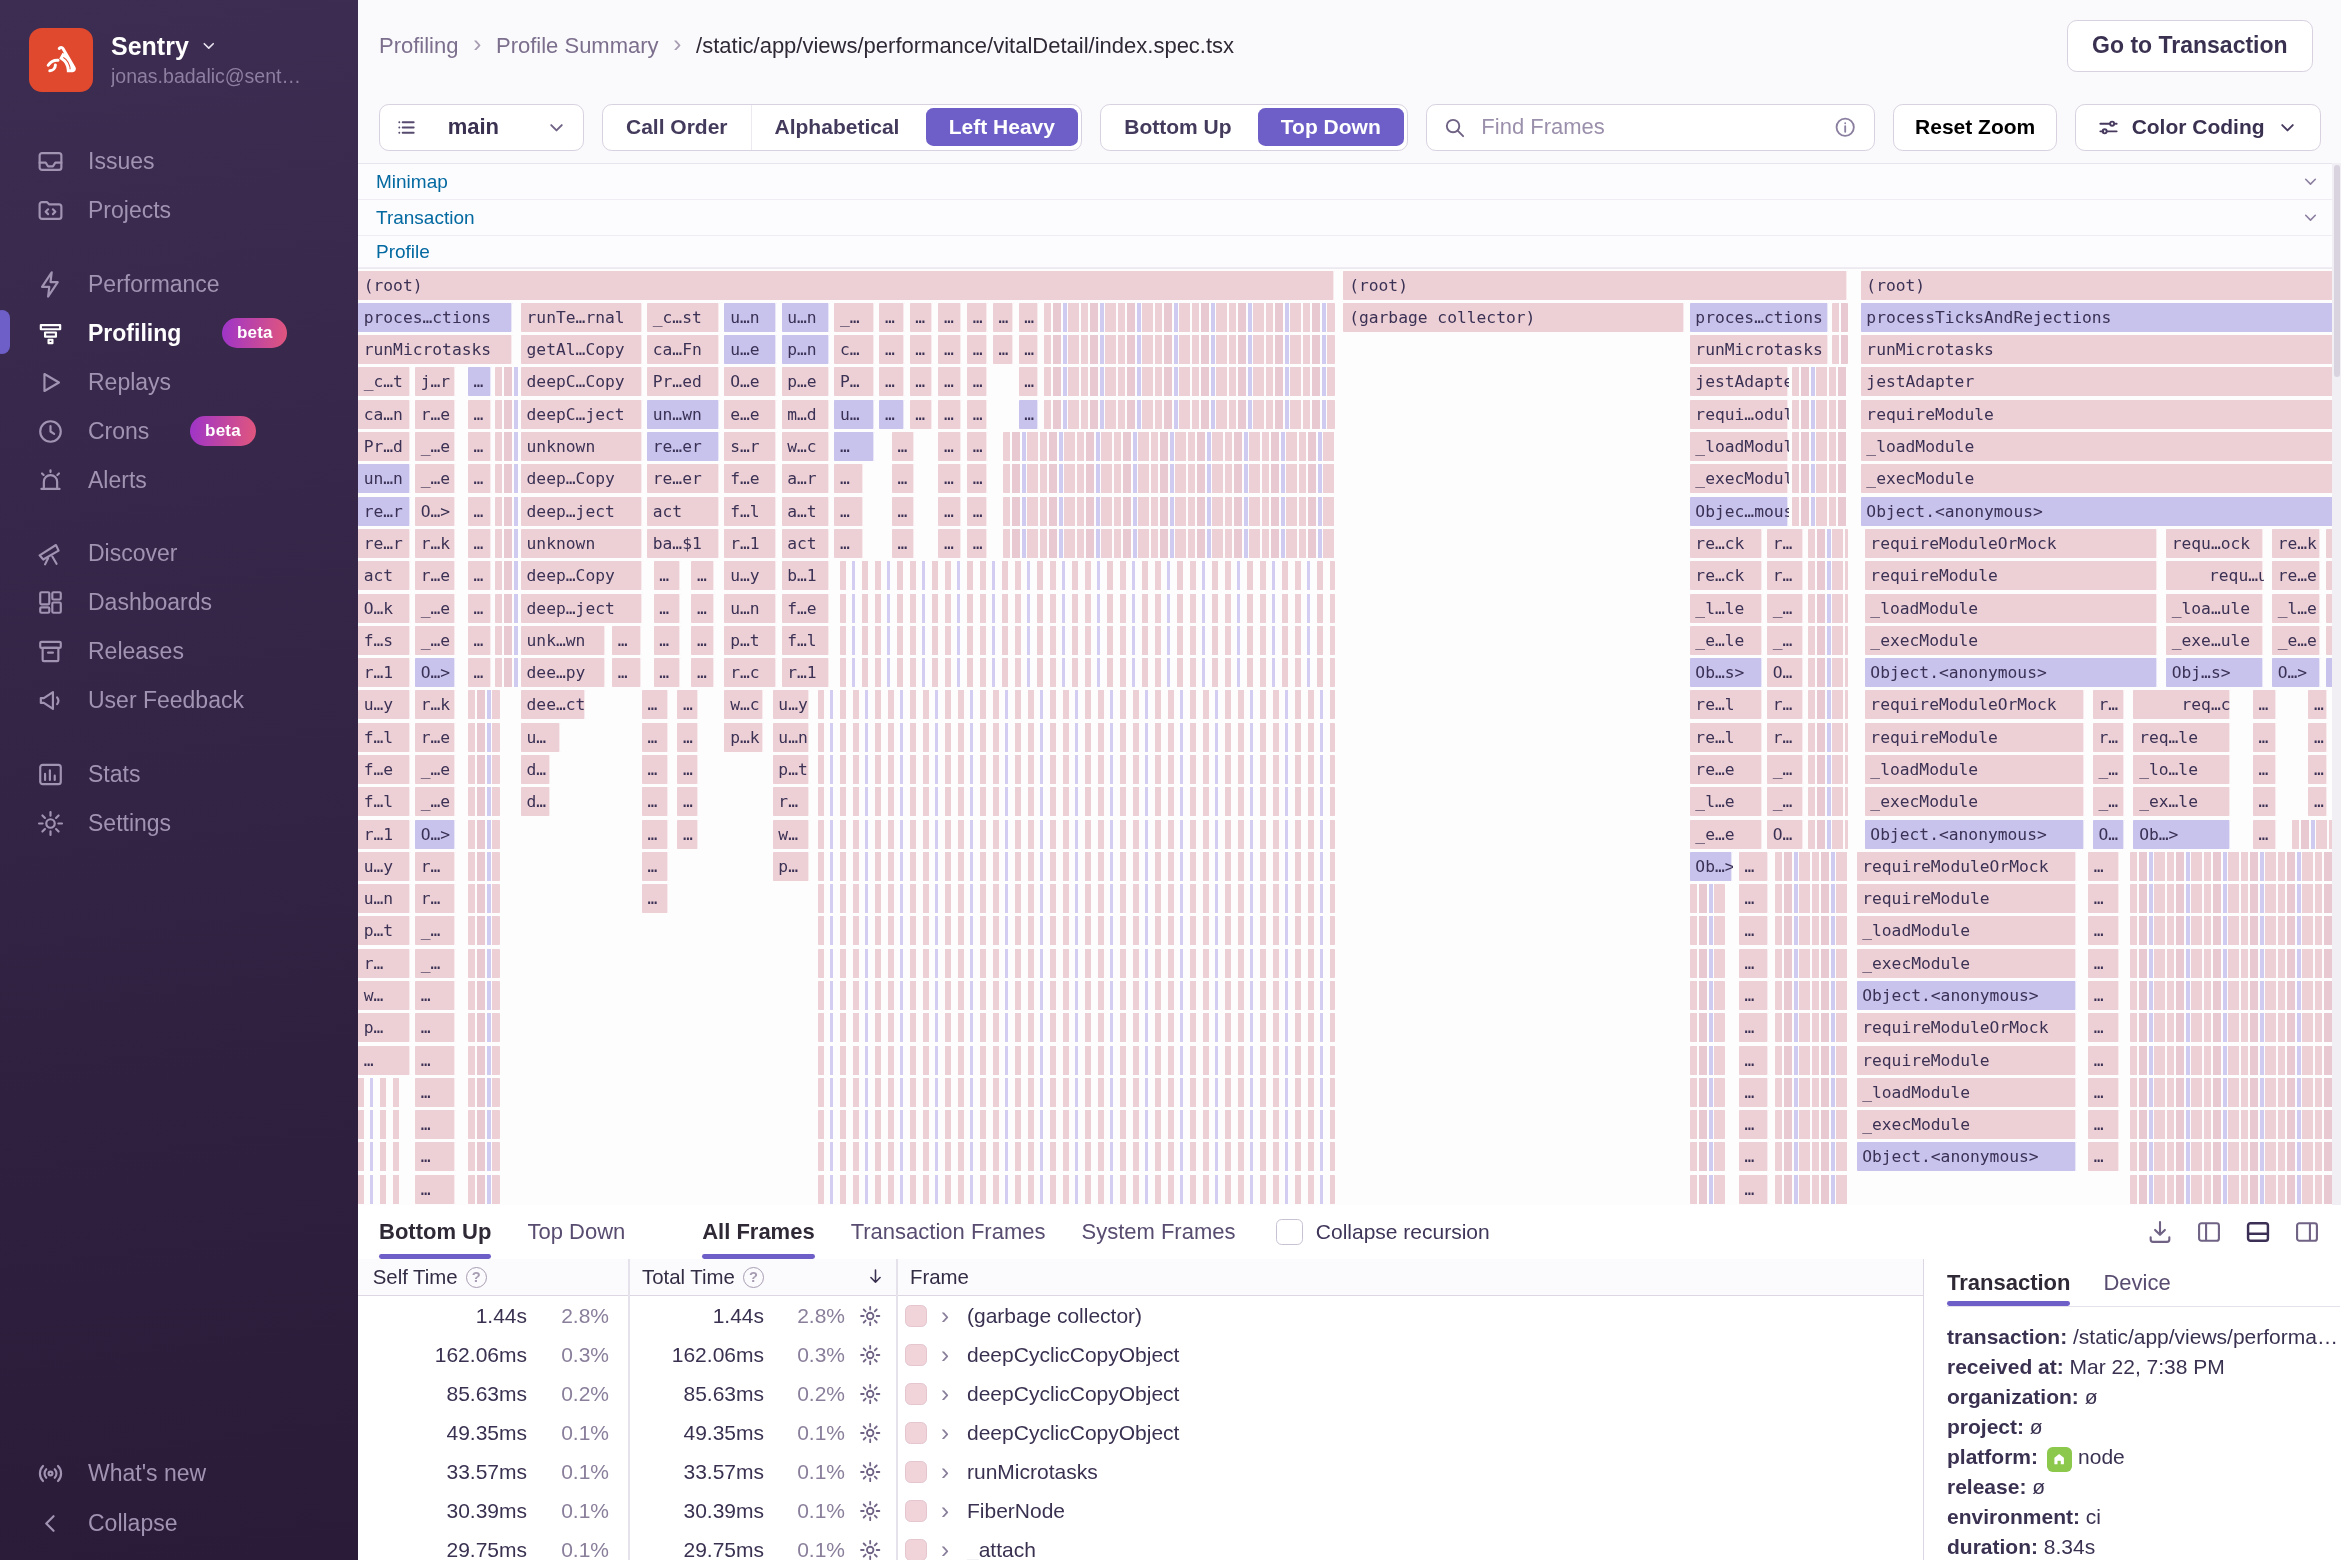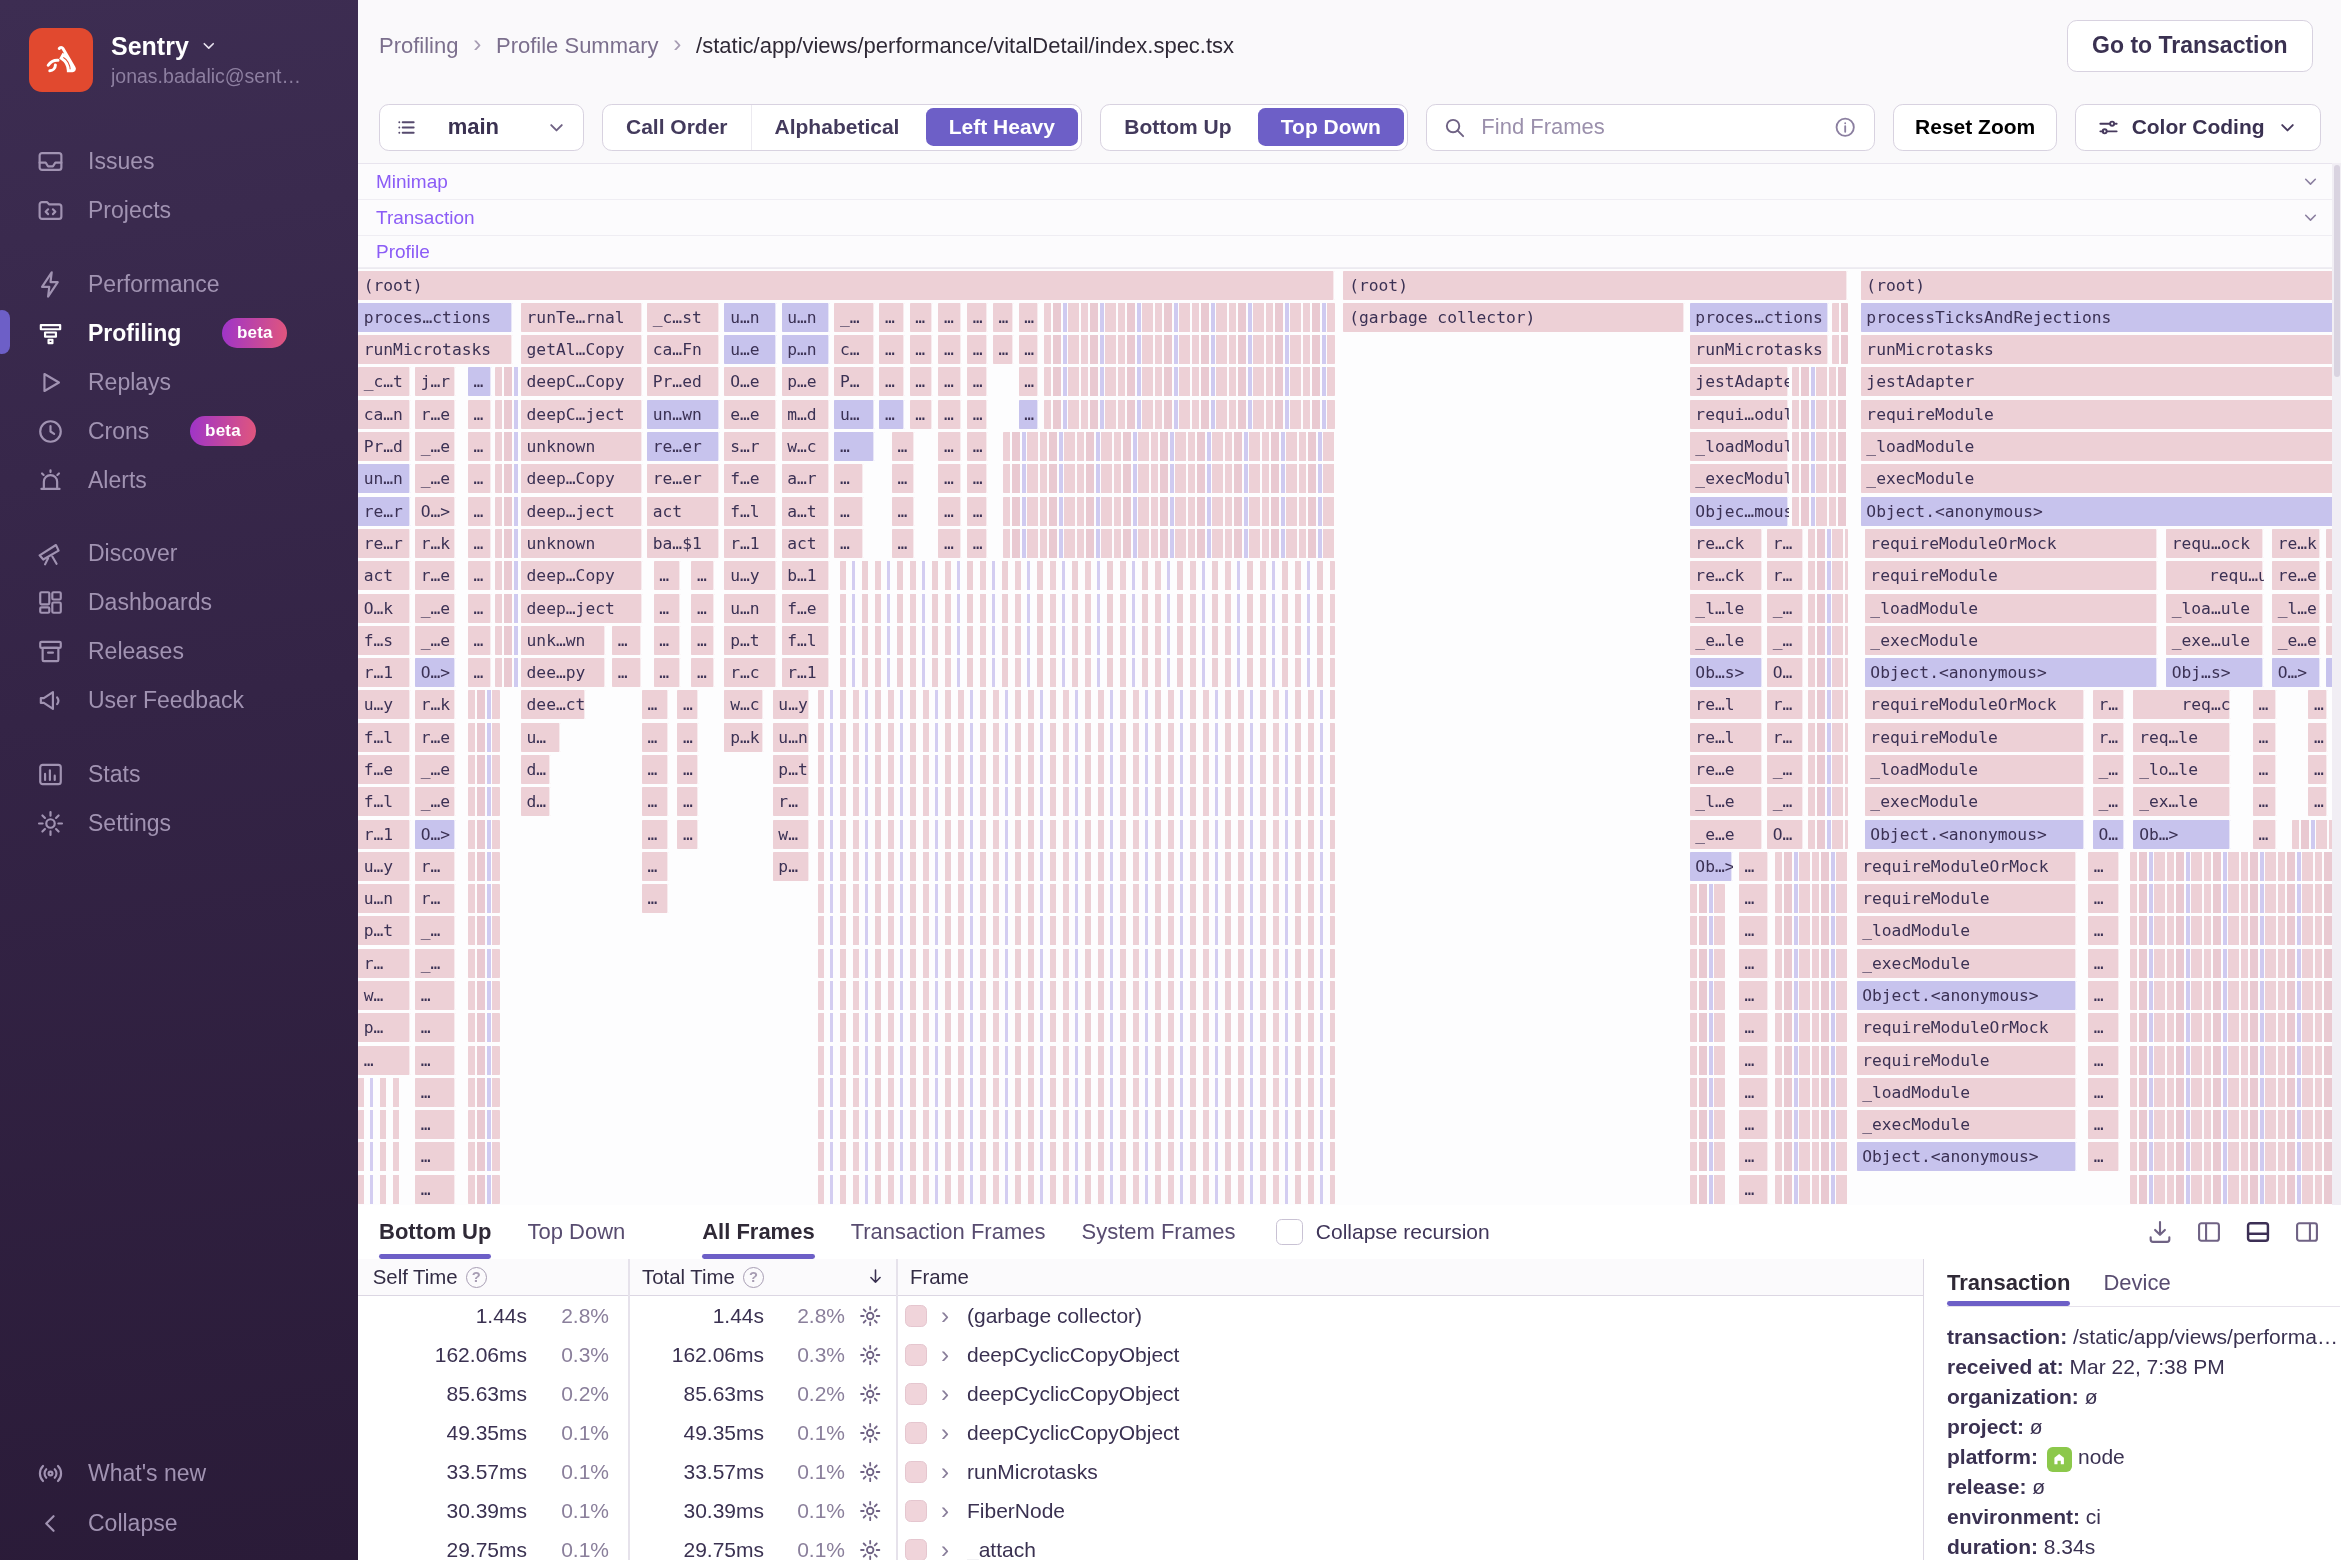--- a/index.html
+++ b/index.html
@@ -50,21 +50,21 @@
   .segbtn.on{background:#6d5fc7;color:#fff;border-radius:7.3px;margin:3.3px;height:calc(100% - 6.5px);border-left:none;}
   .searchbox{flex:1;min-width:163px;padding:0 16.3px;gap:13px;}
   .searchbox svg{width:23px;height:23px;color:#6f6284;flex:none;}
   .searchbox input{border:none;outline:none;flex:1;font-size:22px;font-family:inherit;color:#3a3151;background:transparent;}
   .searchbox input::placeholder{color:#9b90ac;}
   .btn{padding:0 21px;font-weight:bold;font-size:21px;gap:11.4px;cursor:pointer;}
   .btn svg{width:23px;height:23px;color:#473a5e;}
 
   .strips{border-bottom:1.6px solid #eceaf0;}
   .strip{position:relative;display:flex;align-items:center;background:#fcfbfd;border-bottom:1.6px solid #efedf3;padding-left:18px;}
-  .strip-label{font-size:19px;color:#8b5cf6;}
+  .strip-label{font-size:19px;color:#0369a1;}
   .strip svg{position:absolute;right:21px;width:21px;height:21px;color:#8b7fa0;}
 
   
   .flame{position:relative;height:936px;background:#fdfdfe;overflow:hidden;cursor:crosshair;}
   .c{position:absolute;height:29px;box-sizing:border-box;font-family:"DejaVu Sans Mono",monospace;font-size:16.3px;
      color:#3b3154;line-height:29px;padding:0 5.7px;white-space:nowrap;overflow:hidden;border-radius:0.8px;}
   .c.p{background:#edd0d6;box-shadow:inset -1.6px 0 0 #fdfdfe;}
   .c.l{background:#c7c3ed;box-shadow:inset -1.6px 0 0 #fdfdfe;}
   .c.t{background:repeating-linear-gradient(90deg,#edd0d6 0 7.3px,#fdfdfe 7.3px 9px,#e9c9d1 9px 17px,#fdfdfe 17px 19px,#cfcaf0 19px 23px,#fdfdfe 23px 24.4px,#edd0d6 24.4px 35px,#fdfdfe 35px 37px);}
   .c.t2{background:repeating-linear-gradient(90deg,#edd0d6 0 5.7px,#fdfdfe 5.7px 12.2px,#d3cdf1 12.2px 14.7px,#fdfdfe 14.7px 22px,#eccfd5 22px 28px,#fdfdfe 28px 35px);}

